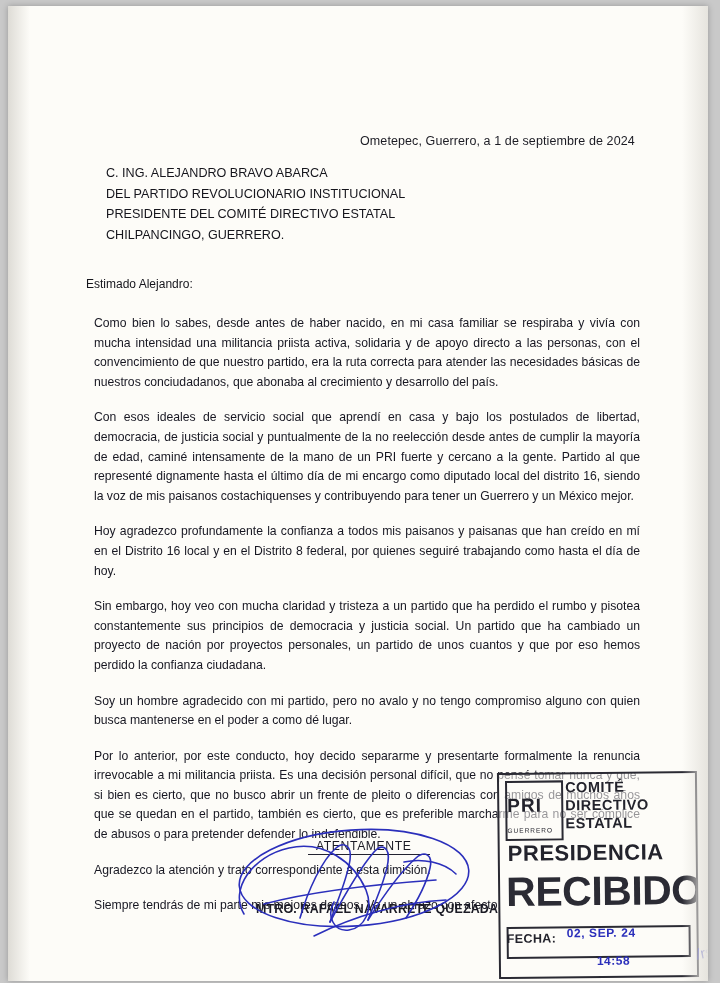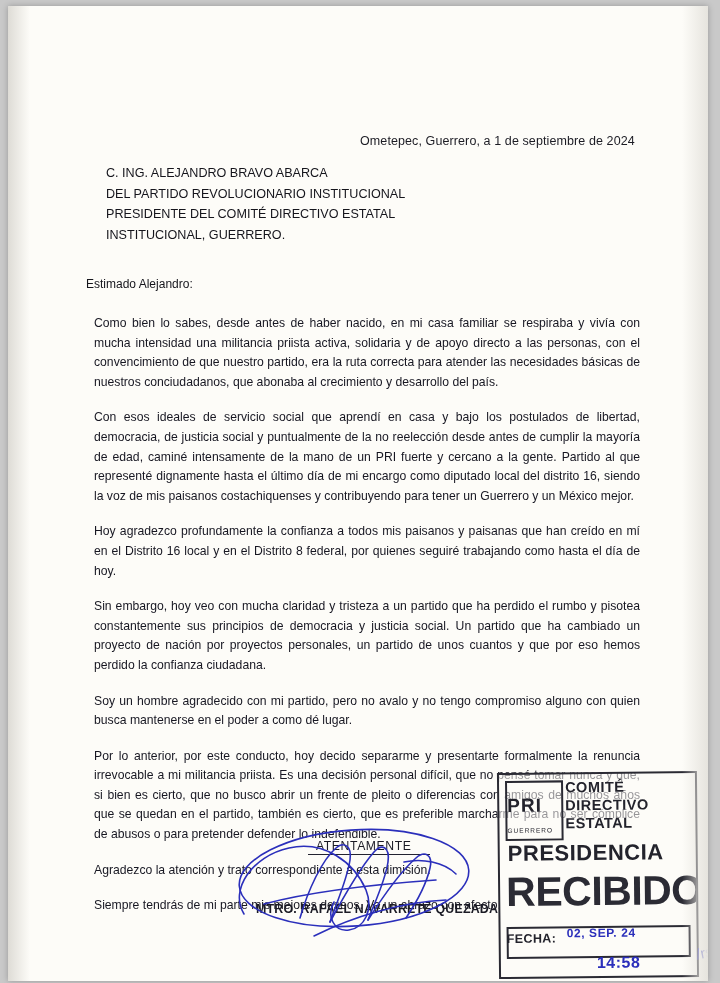--- a/index.html
+++ b/index.html
@@ -213,21 +213,21 @@
     top: 152px;
     font-size: 12px;
     font-weight: bold;
     color: #2b2fbb;
     letter-spacing: 0.6px;
   }
   .stamp-hora {
     position: absolute;
     left: 96px;
     top: 180px;
-    font-size: 16px;
+    font-size: 12px;
     font-weight: bold;
     color: #2b2fbb;
     letter-spacing: 0.5px;
   }
   .stamp-initials {
     position: absolute;
     left: 688px;
     top: 938px;
     font-size: 15px;
     color: #2b2fbb;
@@ -240,21 +240,21 @@
 <div class="page">
   <div class="sheet">
     <div class="content">
 
       <div class="date-line">Ometepec, Guerrero, a 1 de septiembre de 2024</div>
 
       <div class="addressee">
         <div>C. ING. ALEJANDRO BRAVO ABARCA</div>
         <div>DEL PARTIDO REVOLUCIONARIO INSTITUCIONAL</div>
         <div>PRESIDENTE DEL COMITÉ DIRECTIVO ESTATAL</div>
-        <div>INSTITUCIONAL, GUERRERO.</div>
+        <div>CHILPANCINGO, GUERRERO.</div>
       </div>
 
       <div class="salutation">Estimado Alejandro:</div>
 
       <div class="body-block">
         <p>Como bien lo sabes, desde antes de haber nacido, en mi casa familiar se respiraba y vivía con mucha intensidad una militancia priista activa, solidaria y de apoyo directo a las personas, con el convencimiento de que nuestro partido, era la ruta correcta para atender las necesidades básicas de nuestros conciudadanos, que abonaba al crecimiento y desarrollo del país.</p>
         <p>Con esos ideales de servicio social que aprendí en casa y bajo los postulados de libertad, democracia, de justicia social y puntualmente de la no reelección desde antes de cumplir la mayoría de edad, caminé intensamente de la mano de un PRI fuerte y cercano a la gente. Partido al que representé dignamente hasta el último día de mi encargo como diputado local del distrito 16, siendo la voz de mis paisanos costachiquenses y contribuyendo para tener un Guerrero y un México mejor.</p>
         <p>Hoy agradezco profundamente la confianza a todos mis paisanos y paisanas que han creído en mí en el Distrito 16 local y en el Distrito 8 federal, por quienes seguiré trabajando como hasta el día de hoy.</p>
         <p>Sin embargo, hoy veo con mucha claridad y tristeza a un partido que ha perdido el rumbo y pisotea constantemente sus principios de democracia y justicia social. Un partido que ha cambiado un proyecto de nación por proyectos personales, un partido de unos cuantos y que por eso hemos perdido la confianza ciudadana.</p>
         <p>Soy un hombre agradecido con mi partido, pero no avalo y no tengo compromiso alguno con quien busca mantenerse en el poder a como dé lugar.</p>

